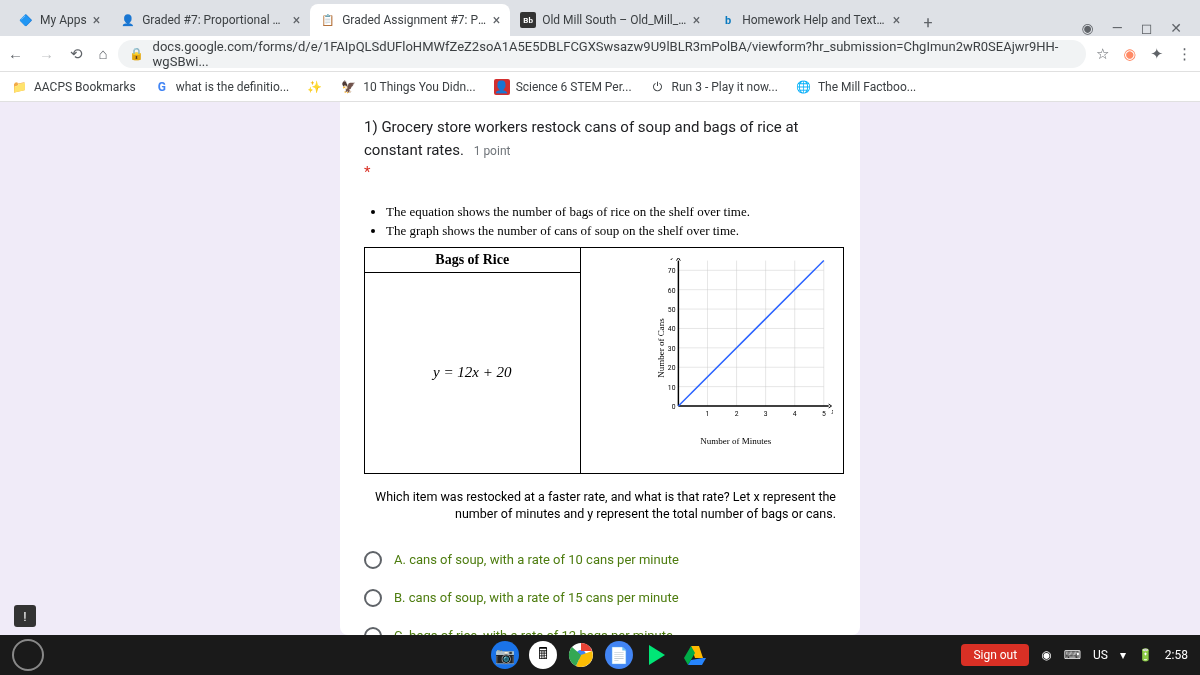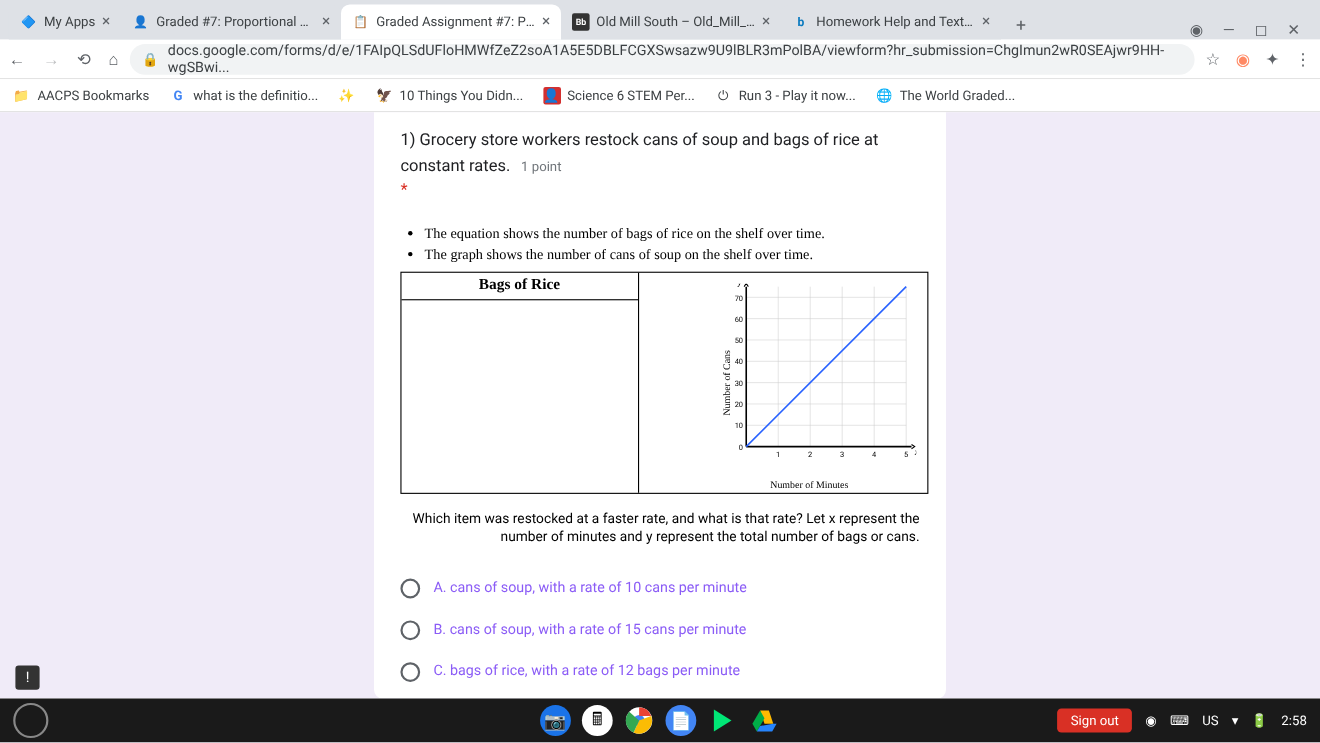--- a/index.html
+++ b/index.html
@@ -39,21 +39,21 @@
 .figure { border: 1px solid #000; display: flex; margin: 6px auto 0; width: 480px; gap: 48px; }
 .figure-col { flex: 1; }
 .figure-head { text-align: center; font-weight: bold; font-family: Georgia, serif; padding: 4px; border-bottom: 1px solid #000; font-size: 14px; }
 .figure-col:first-child { border-right: 1px solid #000; }
 .eq-box { height: 200px; display: flex; align-items: center; justify-content: center; font-family: Georgia, serif; font-size: 15px; font-style: italic; }
 .chart-box { height: 200px; position: relative; padding: 10px 10px 20px 30px; }
 .chart-svg { width: 100%; height: 100%; }
 .ylabel { position: absolute; left: 2px; top: 50%; transform: translateY(-50%) rotate(-90deg); font-size: 9px; font-family: Georgia, serif; transform-origin: center; }
 .xlabel { position: absolute; bottom: 2px; left: 50%; transform: translateX(-50%); font-size: 9px; font-family: Georgia, serif; }
 .sub-q { text-align: right; font-size: 12.5px; margin: 14px 0 18px; line-height: 1.4; }
-.option { display: flex; align-items: center; gap: 12px; padding: 10px 0; font-size: 13px; color: #8b5cf6; }
+.option { display: flex; align-items: center; gap: 12px; padding: 10px 0; font-size: 13px; color: #4d7c0f; }
 .radio { width: 18px; height: 18px; border: 2px solid #5f6368; border-radius: 50%; flex-shrink: 0; }
 
 
 .shelf { position: absolute; bottom: 0; left: 0; right: 0; height: 40px; background: #1a1a1a; display: flex; align-items: center; padding: 0 12px; }
 .launcher { width: 32px; height: 32px; border: 2px solid #888; border-radius: 50%; }
 .shelf-apps { position: absolute; left: 50%; transform: translateX(-50%); display: flex; gap: 10px; }
 .app-ico { width: 28px; height: 28px; border-radius: 50%; display: flex; align-items: center; justify-content: center; font-size: 16px; }
 .shelf-right { margin-left: auto; display: flex; align-items: center; gap: 12px; color: #fff; font-size: 12px; }
 .signout { background: #d93025; color: #fff; padding: 4px 12px; border-radius: 4px; font-size: 12px; }
 .notif { position: absolute; left: 14px; bottom: 48px; width: 22px; height: 22px; background: #333; color: #fff; border-radius: 3px; display: flex; align-items: center; justify-content: center; font-size: 13px; }
@@ -134,41 +134,42 @@
   <div class="bookmark">
       <span class="bicon" style="background:#d32f2f;color:#fff;border-radius:2px">👤</span>
       <span>Science 6 STEM Per...</span>
     </div>
   <div class="bookmark">
       <span class="bicon">⏻</span>
       <span>Run 3 - Play it now...</span>
     </div>
   <div class="bookmark">
       <span class="bicon">🌐</span>
-      <span>The World Graded...</span>
+      <span>The Mill Factboo...</span>
     </div>
 </div>
 
 <div class="content">
   <div class="form-card">
     <div class="question-title">
       <span>1)</span>
       <span>Grocery store workers restock cans of soup and bags of rice at constant rates.</span>
       <span class="pts">1 point</span><br>
       <span></span>
       <span class="req">*</span>
     </div>
     <div class="prompt-block">
       <ul>
         <li>The equation shows the number of bags of rice on the shelf over time.</li>
         <li>The graph shows the number of cans of soup on the shelf over time.</li>
       </ul>
       <div class="figure">
         <div class="figure-col">
           <div class="figure-head">Bags of Rice</div>
+          <div class="eq-box">y = 12x + 20</div>
         </div>
         <div class="figure-col">
           <div class="chart-box">
             <div class="ylabel">Number of Cans</div>
             <div class="xlabel">Number of Minutes</div>
             <svg class="chart-svg" viewBox="0 0 180 170">
               <g stroke="#ccc" stroke-width="0.5">
                 <line x1="20" y1="10" x2="170" y2="10"></line>
                   <line x1="20" y1="30" x2="170" y2="30"></line>
                   <line x1="20" y1="50" x2="170" y2="50"></line>

